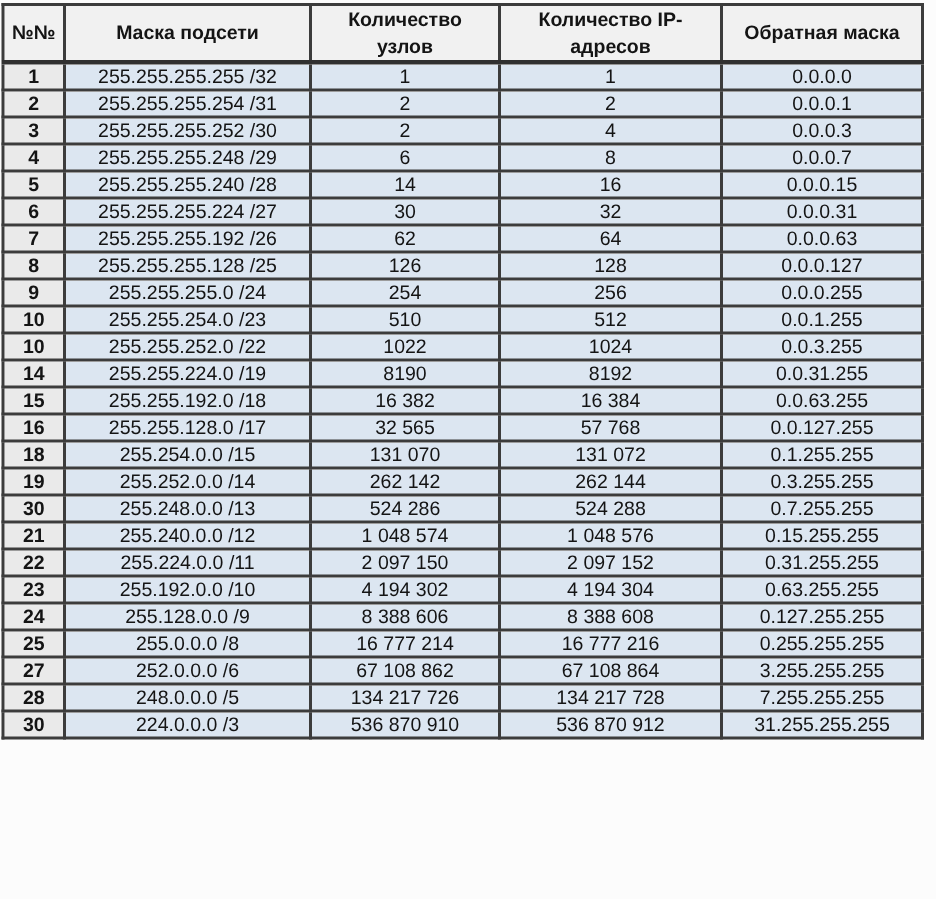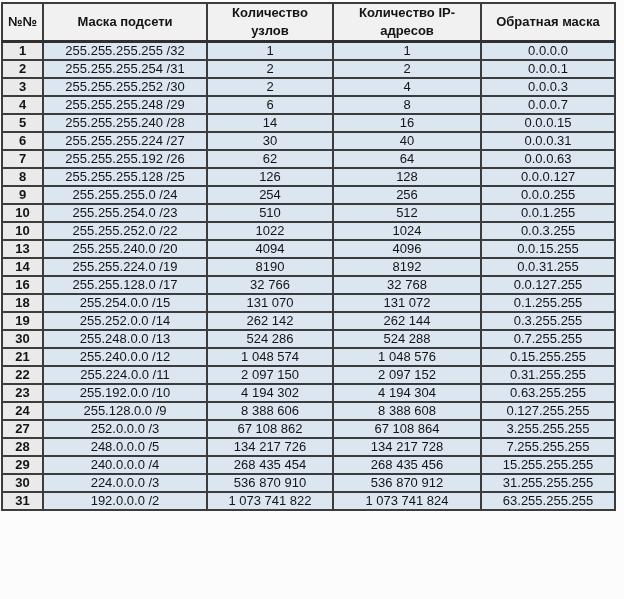--- a/index.html
+++ b/index.html
@@ -112,21 +112,21 @@
           <td class="num-cell">5</td>
           <td class="data-cell">255.255.255.240 /28</td>
           <td class="data-cell">14</td>
           <td class="data-cell">16</td>
           <td class="data-cell">0.0.0.15</td>
         </tr>
         <tr>
           <td class="num-cell">6</td>
           <td class="data-cell">255.255.255.224 /27</td>
           <td class="data-cell">30</td>
-          <td class="data-cell">40</td>
+          <td class="data-cell">32</td>
           <td class="data-cell">0.0.0.31</td>
         </tr>
         <tr>
           <td class="num-cell">7</td>
           <td class="data-cell">255.255.255.192 /26</td>
           <td class="data-cell">62</td>
           <td class="data-cell">64</td>
           <td class="data-cell">0.0.0.63</td>
         </tr>
         <tr>
@@ -151,38 +151,38 @@
           <td class="data-cell">0.0.1.255</td>
         </tr>
         <tr>
           <td class="num-cell">10</td>
           <td class="data-cell">255.255.252.0 /22</td>
           <td class="data-cell">1022</td>
           <td class="data-cell">1024</td>
           <td class="data-cell">0.0.3.255</td>
         </tr>
         <tr>
-          <td class="num-cell">13</td>
-          <td class="data-cell">255.255.240.0 /20</td>
-          <td class="data-cell">4094</td>
-          <td class="data-cell">4096</td>
-          <td class="data-cell">0.0.15.255</td>
-        </tr>
-        <tr>
           <td class="num-cell">14</td>
           <td class="data-cell">255.255.224.0 /19</td>
           <td class="data-cell">8190</td>
           <td class="data-cell">8192</td>
           <td class="data-cell">0.0.31.255</td>
         </tr>
         <tr>
+          <td class="num-cell">15</td>
+          <td class="data-cell">255.255.192.0 /18</td>
+          <td class="data-cell">16 382</td>
+          <td class="data-cell">16 384</td>
+          <td class="data-cell">0.0.63.255</td>
+        </tr>
+        <tr>
           <td class="num-cell">16</td>
           <td class="data-cell">255.255.128.0 /17</td>
-          <td class="data-cell">32 766</td>
-          <td class="data-cell">32 768</td>
+          <td class="data-cell">32 565</td>
+          <td class="data-cell">57 768</td>
           <td class="data-cell">0.0.127.255</td>
         </tr>
         <tr>
           <td class="num-cell">18</td>
           <td class="data-cell">255.254.0.0 /15</td>
           <td class="data-cell">131 070</td>
           <td class="data-cell">131 072</td>
           <td class="data-cell">0.1.255.255</td>
         </tr>
         <tr>
@@ -221,49 +221,42 @@
           <td class="data-cell">0.63.255.255</td>
         </tr>
         <tr>
           <td class="num-cell">24</td>
           <td class="data-cell">255.128.0.0 /9</td>
           <td class="data-cell">8 388 606</td>
           <td class="data-cell">8 388 608</td>
           <td class="data-cell">0.127.255.255</td>
         </tr>
         <tr>
+          <td class="num-cell">25</td>
+          <td class="data-cell">255.0.0.0 /8</td>
+          <td class="data-cell">16 777 214</td>
+          <td class="data-cell">16 777 216</td>
+          <td class="data-cell">0.255.255.255</td>
+        </tr>
+        <tr>
           <td class="num-cell">27</td>
-          <td class="data-cell">252.0.0.0 /3</td>
+          <td class="data-cell">252.0.0.0 /6</td>
           <td class="data-cell">67 108 862</td>
           <td class="data-cell">67 108 864</td>
           <td class="data-cell">3.255.255.255</td>
         </tr>
         <tr>
           <td class="num-cell">28</td>
           <td class="data-cell">248.0.0.0 /5</td>
           <td class="data-cell">134 217 726</td>
           <td class="data-cell">134 217 728</td>
           <td class="data-cell">7.255.255.255</td>
         </tr>
         <tr>
-          <td class="num-cell">29</td>
-          <td class="data-cell">240.0.0.0 /4</td>
-          <td class="data-cell">268 435 454</td>
-          <td class="data-cell">268 435 456</td>
-          <td class="data-cell">15.255.255.255</td>
-        </tr>
-        <tr>
           <td class="num-cell">30</td>
           <td class="data-cell">224.0.0.0 /3</td>
           <td class="data-cell">536 870 910</td>
           <td class="data-cell">536 870 912</td>
           <td class="data-cell">31.255.255.255</td>
         </tr>
-        <tr>
-          <td class="num-cell">31</td>
-          <td class="data-cell">192.0.0.0 /2</td>
-          <td class="data-cell">1 073 741 822</td>
-          <td class="data-cell">1 073 741 824</td>
-          <td class="data-cell">63.255.255.255</td>
-        </tr>
       </tbody>
   </table>
 </div>
 
 </body></html>

